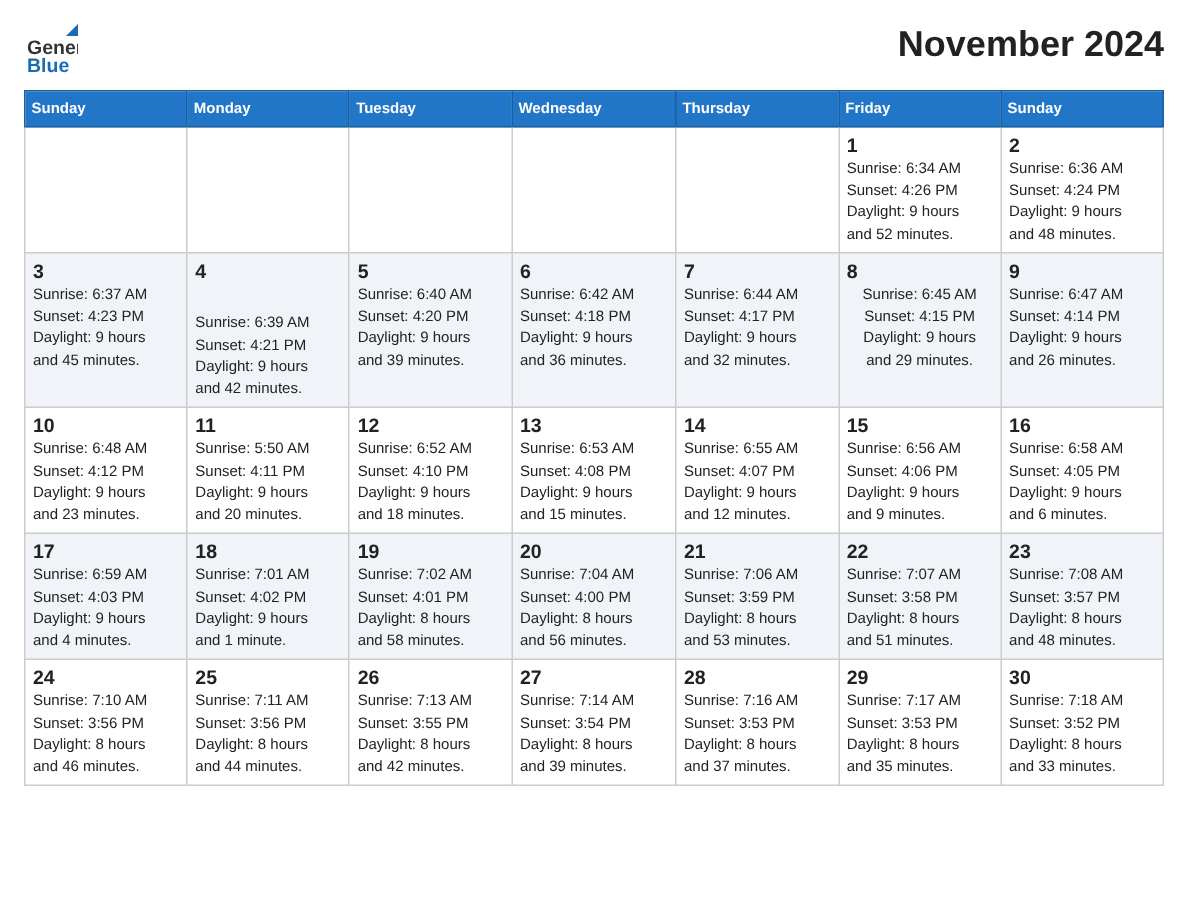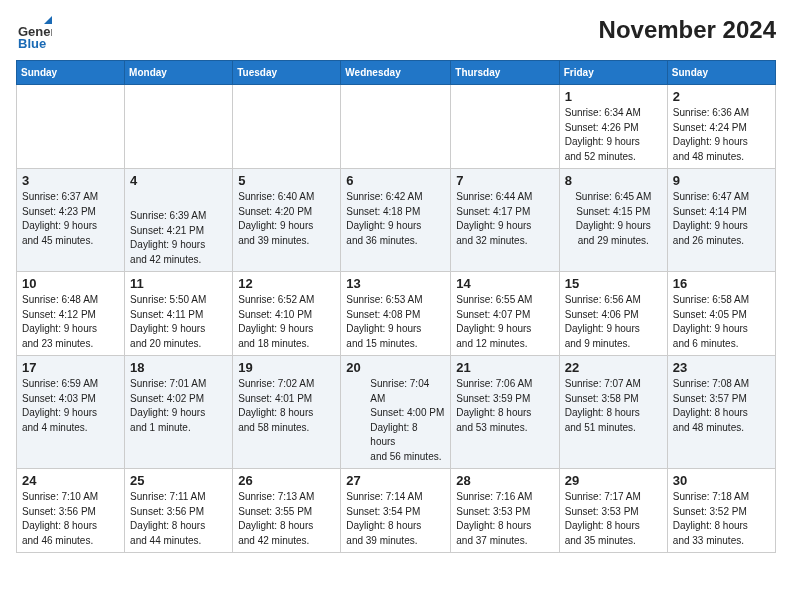--- a/index.html
+++ b/index.html
@@ -250,21 +250,21 @@
         </td>
         <td>
           <span class="day-number">19</span>
           <div class="day-info" style="white-space: pre-line;">Sunrise: 7:02 AM
 Sunset: 4:01 PM
 Daylight: 8 hours
 and 58 minutes.</div>
         </td>
         <td>
           <span class="day-number">20</span>
-          <div class="day-info" style="white-space: pre-line; margin-left: 24px;">Sunrise: 7:04 AM
+          <div class="day-info" style="white-space: pre-line;">Sunrise: 7:04 AM
 Sunset: 4:00 PM
 Daylight: 8 hours
 and 56 minutes.</div>
         </td>
         <td>
           <span class="day-number">21</span>
           <div class="day-info" style="white-space: pre-line;">Sunrise: 7:06 AM
 Sunset: 3:59 PM
 Daylight: 8 hours
 and 53 minutes.</div>

